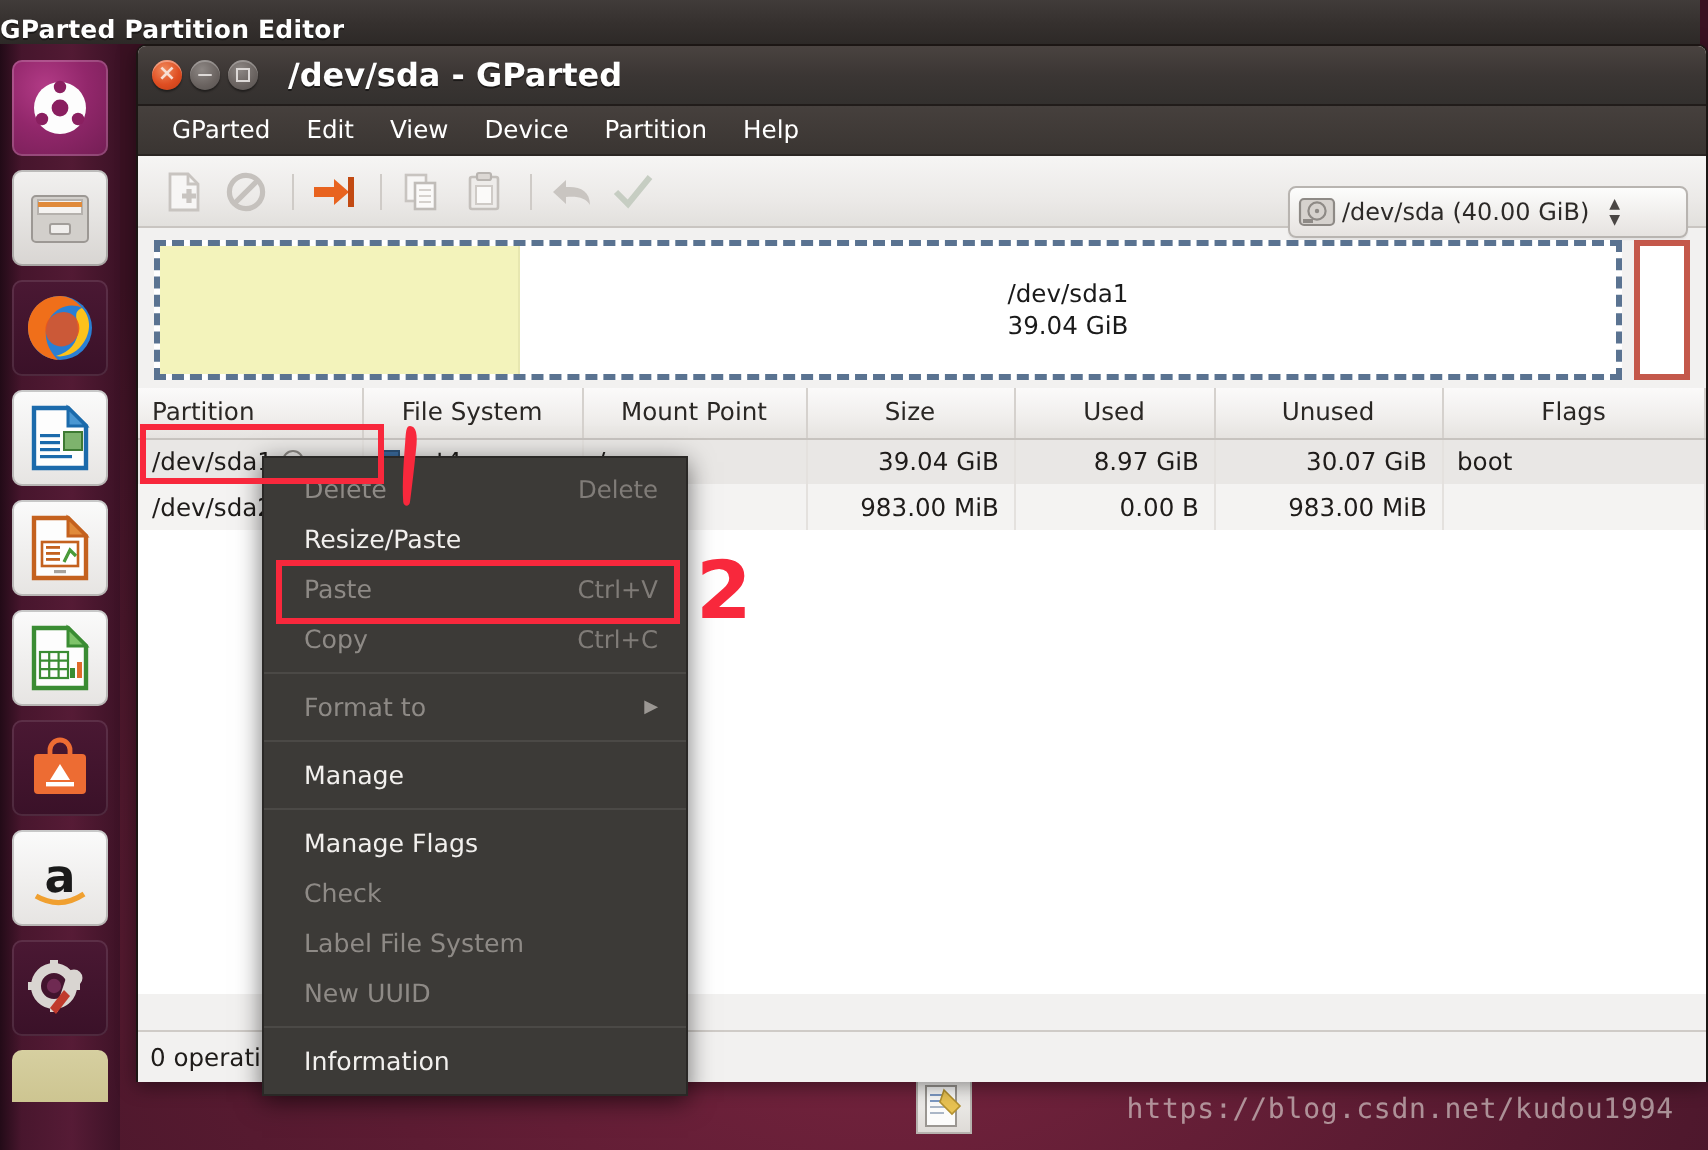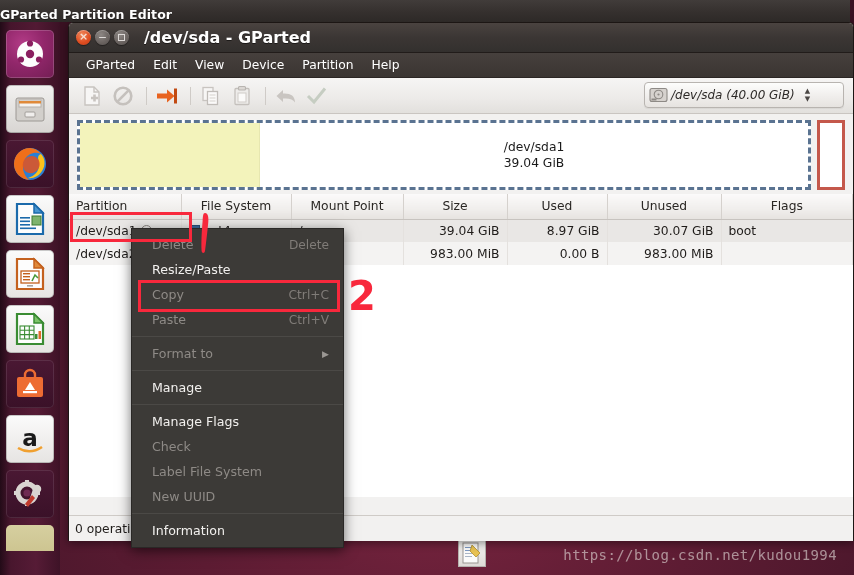--- a/index.html
+++ b/index.html
@@ -147,31 +147,30 @@
     margin-right: 3px;
     display: flex; align-items: center; justify-content: center;
   }
   .tb-sep {
     width: 1px; height: 18px;
     background: #cfcbc7;
     margin: 0 6px;
   }
   
   #device-combo {
-    position: absolute; right: 9px; top: 4px;
+    position: absolute; right: 9px; top: 15px;
     height: 26px;
     min-width: 200px;
     background: linear-gradient(to bottom, #fdfdfc 0%, #f0eeec 55%, #e6e3e0 100%);
     border: 1px solid #b8b4b0;
     border-radius: 4px;
     display: flex; align-items: center;
     padding: 0 6px 0 4px;
     font-size: 12px; color: #2d2a28;
     box-shadow: 0 1px 1px rgba(0,0,0,0.06);
-    font-style: italic;
   }
   #device-combo .dev-label { margin-left: 3px; white-space: nowrap; }
   .spin-arrows {
     margin-left: 10px;
     display: flex; flex-direction: column; gap: 3px;
     color: #4a4644; font-size: 7px; line-height: 5px;
   }
 
   
   #disk-area {
@@ -648,26 +647,26 @@
 <div id="context-menu">
   <div class="cm-item disabled">
     <span>Delete</span>
     <span class="cm-accel">Delete</span>
   </div>
   <div class="cm-item">
     <span>Resize/Paste</span>
     <span class="cm-accel"></span>
   </div>
   <div class="cm-item disabled">
+    <span>Paste</span>
+    <span class="cm-accel">Ctrl+V</span>
+  </div>
+  <div class="cm-item disabled">
     <span>Copy</span>
     <span class="cm-accel">Ctrl+C</span>
-  </div>
-  <div class="cm-item disabled">
-    <span>Paste</span>
-    <span class="cm-accel">Ctrl+V</span>
   </div>
   <div class="cm-sep"></div>
   <div class="cm-item disabled">
     <span>Format to</span>
     <span class="cm-arrow">▶</span>
   </div>
   <div class="cm-sep"></div>
   <div class="cm-item">
     <span>Manage</span>
     <span class="cm-accel"></span>

